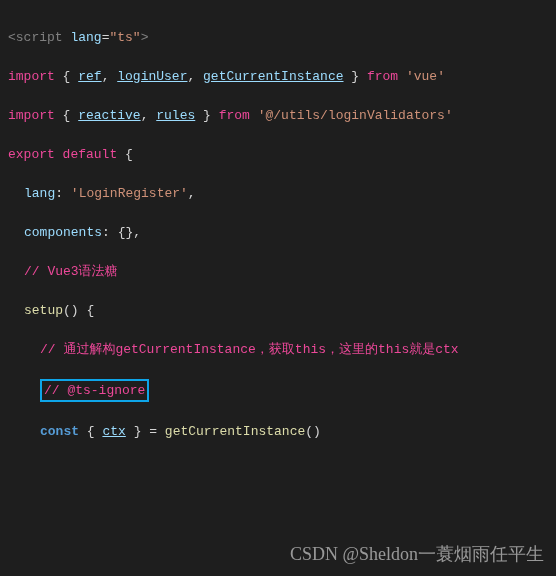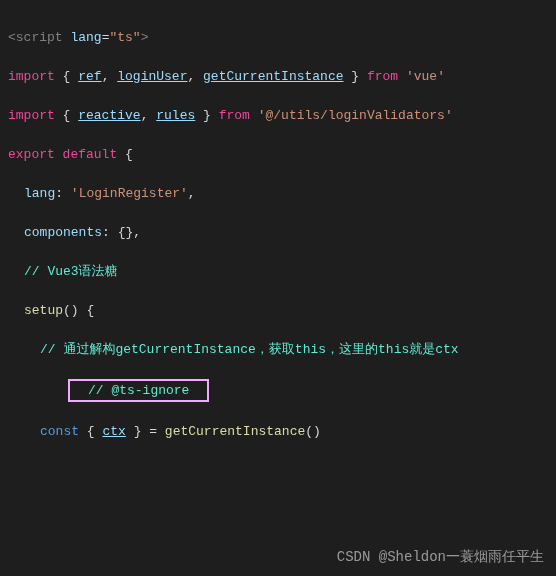--- a/index.html
+++ b/index.html
@@ -20,39 +20,38 @@
 .indent1 { padding-left: 16px; }
 .indent2 { padding-left: 32px; }
 
 .tag { color: #808080; }
 .attr-name { color: #9cdcfe; }
 .attr-val { color: #ce9178; }
 .keyword { color: #ec4899; }
 .var { color: #9cdcfe; text-decoration: underline; }
 .func { color: #dcdcaa; }
 .string { color: #ce9178; }
-.comment { color: #5eead4; }
+.comment { color: #ec4899; }
 .prop { color: #9cdcfe; }
 .punct { color: #d4d4d4; }
-.const-kw { color: #569cd6; }
+.const-kw { color: #569cd6; font-weight: bold; }
 
 .hl-box {
-  border: 2px solid #f0abfc;
+  border: 2px solid #0ea5e9;
   display: inline-block;
-  padding: 0 18px;
-  margin-left: 28px;
+  padding: 0 2px;
 }
 
 .watermark {
   position: absolute;
   bottom: 8px;
   right: 12px;
   color: #cccccc;
-  font-size: 14px;
-  font-family: Liberation Mono, monospace;
+  font-size: 18px;
+  font-family: Liberation Serif, serif;
   opacity: 0.7;
 }
 </style>
 </head>
 <body>
 
 <div class="code">
 <div class="line"><span class="tag">&lt;</span><span class="tag">script</span><span class="attr-name"> lang</span><span class="punct">=</span><span class="attr-val">"ts"</span><span class="tag">&gt;</span></div>
 <div class="line"><span class="keyword">import</span><span class="punct"> { </span><span class="var">ref</span><span class="punct">, </span><span class="var">loginUser</span><span class="punct">, </span><span class="var">getCurrentInstance</span><span class="punct"> } </span><span class="keyword">from</span><span class="string"> 'vue'</span></div>
 <div class="line"><span class="keyword">import</span><span class="punct"> { </span><span class="var">reactive</span><span class="punct">, </span><span class="var">rules</span><span class="punct"> } </span><span class="keyword">from</span><span class="string"> '@/utils/loginValidators'</span></div>

